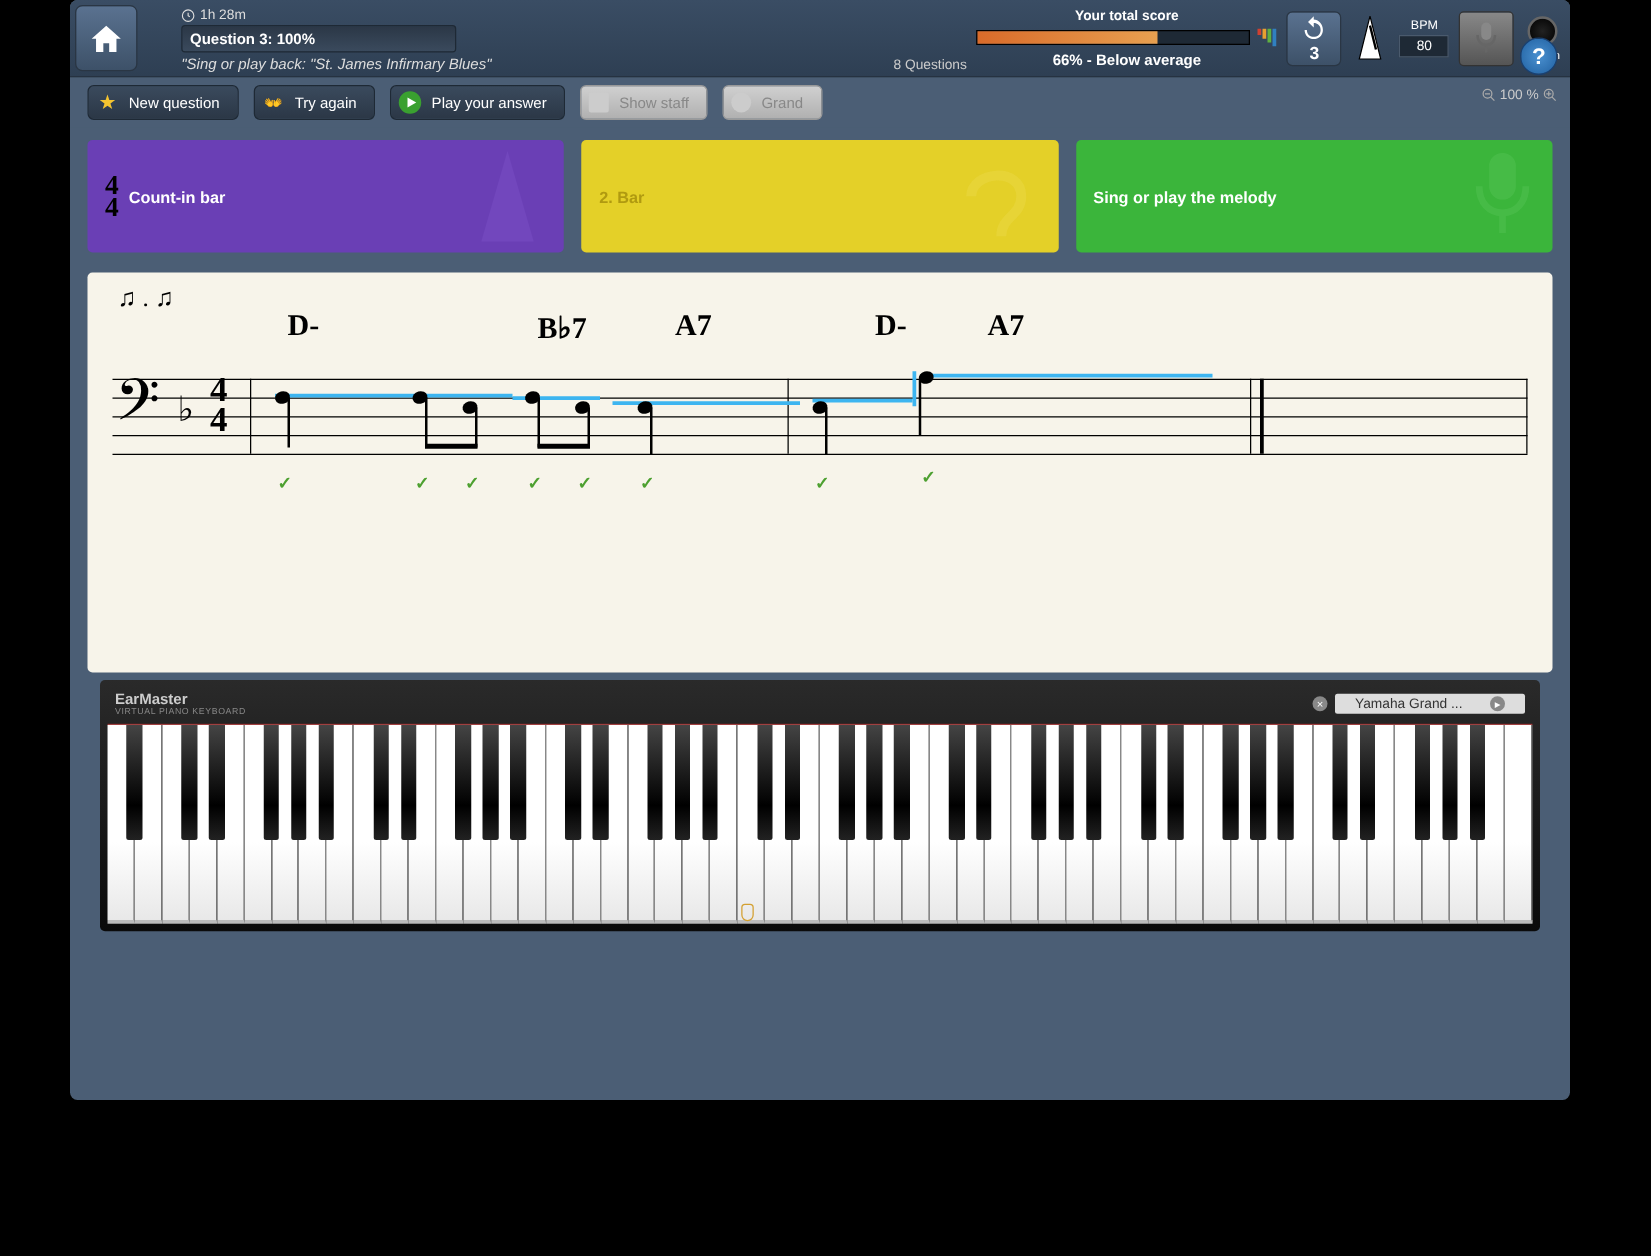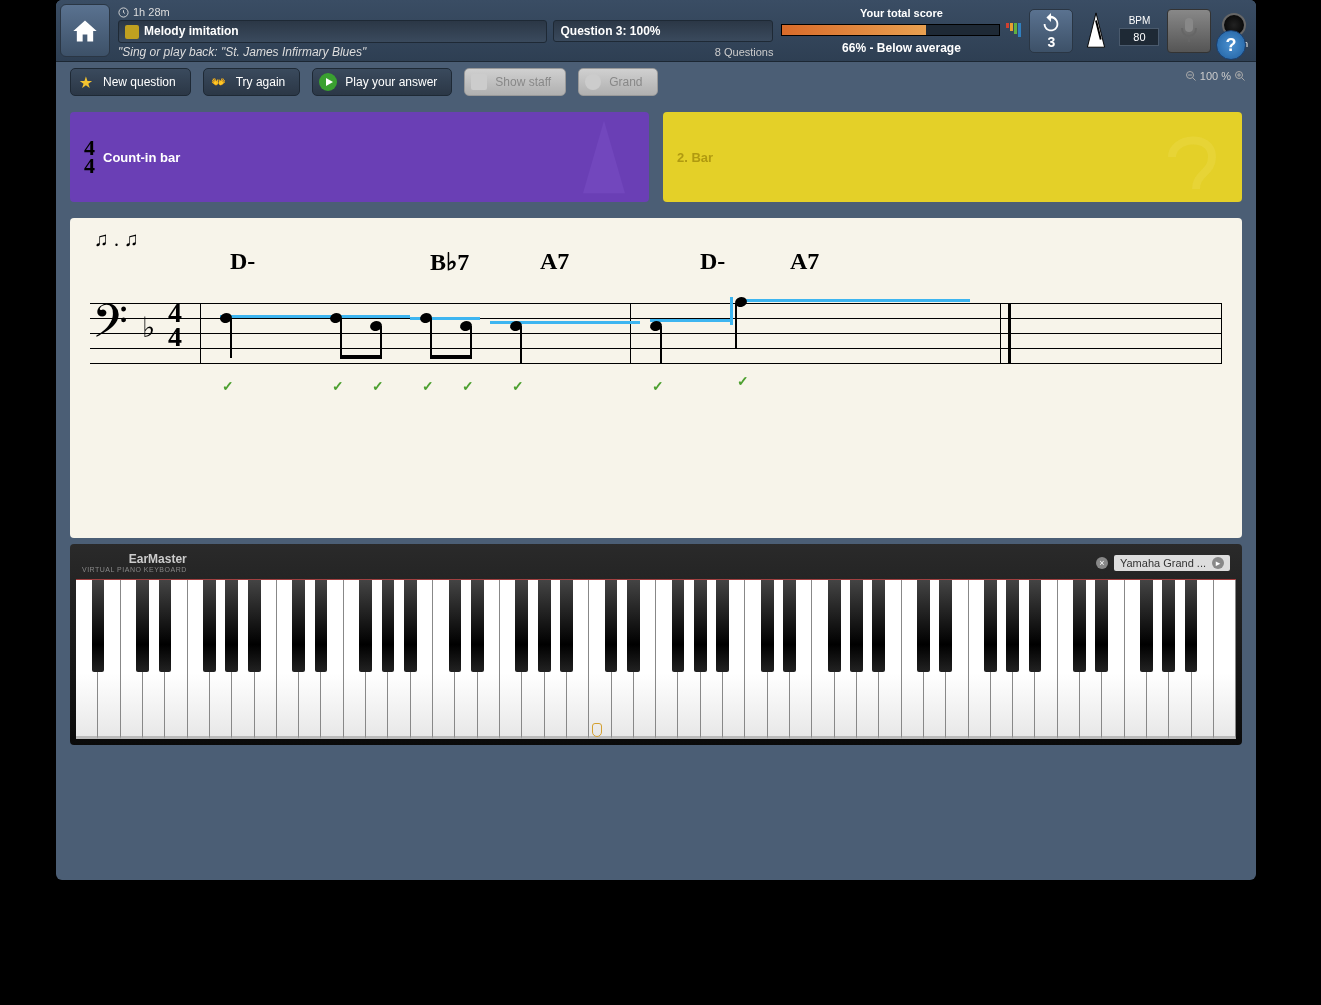--- a/index.html
+++ b/index.html
@@ -8,21 +8,21 @@
   .titlebar { height: 22px; background: linear-gradient(#e8e8e8, #cfcfcf); border-top-left-radius:6px; border-top-right-radius:6px; display:flex; align-items:center; padding:0 8px; color:#333; border-bottom:1px solid #aaa;}
   .traffic { display:flex; gap:8px; }
   .traffic span { width:12px; height:12px; border-radius:50%; display:inline-block; }
   .tl-red{background:#ff5f57;} .tl-yellow{background:#febc2e;} .tl-green{background:#28c840;}
   .titlebar .title { flex:1; text-align:center; font-size:13px; color:#444; }
   
   .topbar { height:62px; background: linear-gradient(#3a4d64, #2e3f53); border-bottom:1px solid #1c2733; display:flex; align-items:stretch; padding:4px; gap:4px;}
   .home-btn { width:50px; background:linear-gradient(#5a7290,#3d5168); border-radius:6px; border:1px solid #2a3644; display:flex; align-items:center; justify-content:center; cursor:pointer;}
   .home-btn svg{width:28px;height:28px;fill:#fff;}
   .info-block{ flex:1; display:flex; flex-direction:column; gap:2px; padding:2px 4px;}
-  .info-row{display:flex; gap:6px; align-items:center;}
+  .info-row{display:flex; gap:6px; align-items:flex-end;margin-left:27px;}
   .clock-badge{display:flex;align-items:center;gap:4px;font-size:11px;color:#ddd;}
   .clock-badge svg{width:11px;height:11px;fill:#ddd;}
   .field{background:linear-gradient(#2b3746,#3a4a5d); border:1px solid #1e2935; border-radius:3px; padding:3px 6px; font-size:12px; color:#fff;}
   .field.bold{font-weight:bold;}
   .field .icon{display:inline-block;width:14px;height:14px;background:#c0a020;border-radius:2px;margin-right:5px;vertical-align:middle;}
   .instr{font-style:italic;font-size:12px;color:#ddd;}
   .questions-count{font-size:11px;color:#ccc;margin-left:auto;}
   
   .score-block{width:240px;display:flex;flex-direction:column;align-items:center;justify-content:center;gap:4px;}
   .score-label{font-size:11px;font-weight:bold;color:#fff;}
@@ -85,25 +85,25 @@
   .barline.thick{width:3px;}
   .bassclef{position:absolute;left:2px;top:-8px;font-size:56px;font-family:serif;}
   .keysig{position:absolute;left:52px;top:8px;font-size:28px;font-family:serif;}
   .timesig{position:absolute;left:78px;top:-2px;font-family:serif;font-size:28px;line-height:0.85;font-weight:bold;}
   .pitch-line{position:absolute;height:3px;background:#3db5f0;}
   .note{position:absolute;width:12px;height:10px;background:#000;border-radius:50%;transform:rotate(-15deg);}
   .stem{position:absolute;width:1.5px;background:#000;}
   .beam{position:absolute;height:4px;background:#000;}
   .check{position:absolute;color:#4da030;font-size:14px;font-weight:bold;}
   
-  .piano-wrap{margin:6px 14px;background:linear-gradient(#2a2a2a,#0a0a0a);border-radius:4px;padding:6px;text-align:right;}
+  .piano-wrap{margin:6px 24px;background:linear-gradient(#2a2a2a,#0a0a0a);border-radius:4px;padding:6px;}
   .piano-header{display:flex;align-items:center;justify-content:space-between;padding:2px 6px;font-size:10px;color:#999;}
   .piano-brand{font-weight:bold;color:#ccc;font-size:12px;}
   .piano-sub{font-size:7px;color:#888;letter-spacing:0.5px;}
-  .instrument-sel{background:#ddd;color:#333;padding:2px 6px;border-radius:2px;display:flex;align-items:center;gap:6px;font-size:11px;}
+  .instrument-sel{background:#ddd;color:#333;padding:2px 16px;border-radius:2px;display:flex;align-items:center;gap:22px;font-size:11px;}
   .close-dot{width:12px;height:12px;border-radius:50%;background:#888;display:inline-flex;align-items:center;justify-content:center;font-size:9px;color:#fff;}
   .keyboard{position:relative;height:160px;background:#000;border-top:1px solid #a04040;margin-top:4px;}
   .white-keys{display:flex;height:100%;}
   .wkey{flex:1;background:linear-gradient(#fff 60%,#e8e8e8);border-right:1px solid #888;border-bottom:3px solid #bbb;cursor:pointer;}
   .black-keys{position:absolute;top:0;left:0;right:0;height:58%;pointer-events:none;}
   .bkey{position:absolute;top:0;width:1.1%;height:100%;background:linear-gradient(#444,#000 70%,#222);border-radius:0 0 2px 2px;pointer-events:auto;cursor:pointer;}
   .middle-c{position:absolute;bottom:2px;width:10px;height:14px;border:1px solid #d4a030;border-radius:3px 3px 5px 5px;}
 </style>
 </head>
 <body>
@@ -121,21 +121,20 @@
       <div class="info-row">
         <span class="clock-badge">
           <svg viewBox="0 0 24 24">
               <circle cx="12" cy="12" r="10" fill="none" stroke="#ddd" stroke-width="2"></circle>
               <path d="M12 7v5l3 2" stroke="#ddd" stroke-width="2" fill="none"></path>
             </svg>
           <span>1h 28m</span>
         </span>
       </div>
       <div class="info-row">
-        <div class="field bold" style="flex:1"><span class="icon"></span><span>Melody imitation</span></div>
         <div class="field bold" style="width:220px">Question 3: 100%</div>
       </div>
       <div class="info-row">
         <span class="instr">"Sing or play back: "St. James Infirmary Blues"</span>
         <span class="questions-count">8 Questions</span>
       </div>
     </div>
     <div class="score-block">
       <div class="score-label">Your total score</div>
       <div class="score-bar-wrap">
@@ -223,20 +222,27 @@
       <span class="ts">4<br>4</span>
       <span>Count-in bar</span>
       <svg class="bg-icon" width="70" height="80" viewBox="0 0 30 42">
           <path d="M15 2 L26 40 H4 Z" fill="#8a5fd5"></path>
         </svg>
     </div>
     <div class="step yellow">
       <span>2. Bar</span>
       <svg class="bg-icon" width="80" height="80" viewBox="0 0 40 40">
           <path d="M10 20c0-10 20-12 20 0 0 8-8 8-8 16" fill="none" stroke="#f0e060" stroke-width="4"></path>
+        </svg>
+    </div>
+    <div class="step green">
+      <span>Sing or play the melody</span>
+      <svg class="bg-icon" width="60" height="80" viewBox="0 0 22 30">
+          <rect x="7" y="2" width="8" height="14" rx="4" fill="#6ad06a"></rect>
+          <path d="M4 12c0 5 3 8 7 8s7-3 7-8M11 20v6" stroke="#6ad06a" stroke-width="2" fill="none"></path>
         </svg>
     </div>
   </div>
 
   <div class="staff-area">
     <div class="swing-notation">♫ . ♫</div>
     <div class="chord-row">
       <span class="chord" style="left:0px">D-</span>
       <span class="chord" style="left:200px">B♭7</span>
       <span class="chord" style="left:310px">A7</span>

